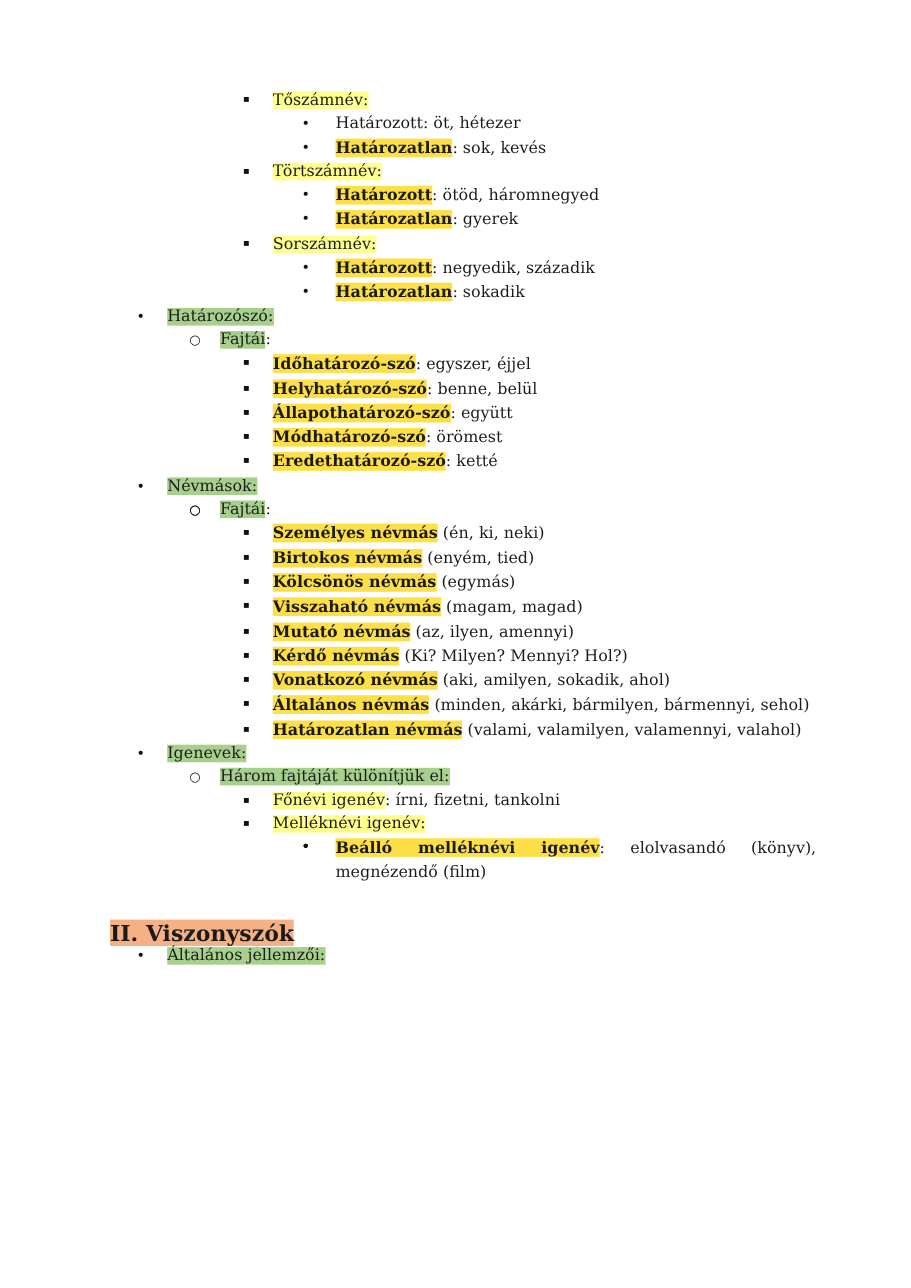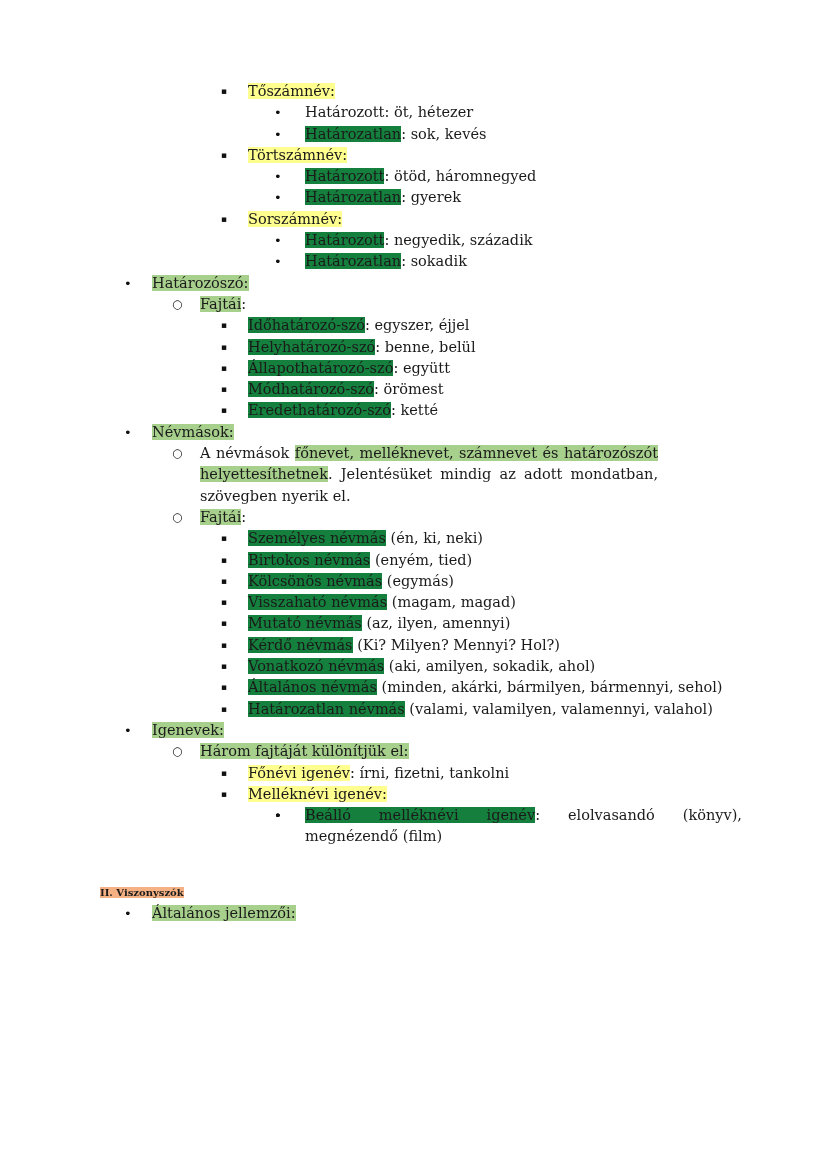--- a/index.html
+++ b/index.html
@@ -47,30 +47,30 @@
   .b-circle{font-size:12px;line-height:21.3px;}
   .b-square{font-size:9px;line-height:20px;}
 
   
   .just .txt{text-align:justify;text-justify:inter-word;}
   .w-para .txt{width:458px;}
   .w-part .txt{width:437px;}
 
   
   .hl-y{background:#ffff8f;}
-  .hl-pg{background:#15803d;}
+  .hl-pg{background:#fde047;font-weight:bold;}
   .hl-mg{background:#a8d08d;}
   .hl-or{background:#f5b184;}
 
   b,.bold{font-weight:normal;}
 
   .sec-head{
     position:relative;
     margin-left:100px;
-    font-size:10px;
+    font-size:20px;
     font-weight:bold;
     line-height:21.3px;
   }
   .sp{display:block;height:21px;}
   .sp-sm{display:block;height:10px;}
 </style>
 </head>
 <body>
 
 <div class="page">
@@ -147,21 +147,20 @@
     <span class="bullet b-square">▪</span>
     <span class="txt"><span class="hl-pg">Eredethatározó-szó</span><span>: ketté</span></span>
   </div>
 
   <div class="row lvl1">
     <span class="bullet b-disc">•</span>
     <span class="txt"><span class="hl-mg bold">Névmások:</span></span>
   </div>
   <div class="row lvl2 just w-para">
     <span class="bullet b-circle">○</span>
-    <span class="txt"><span>A névmások </span><span class="hl-mg">főnevet, melléknevet, számnevet és határozószót helyettesíthetnek</span><span>. Jelentésüket mindig az adott mondatban, szövegben nyerik el.</span></span>
   </div>
   <div class="row lvl2">
     <span class="bullet b-circle">○</span>
     <span class="txt"><span class="hl-mg">Fajtái</span><span>:</span></span>
   </div>
 
   <div class="row lvl3">
     <span class="bullet b-square">▪</span>
     <span class="txt"><span class="hl-pg">Személyes névmás</span><span> (én, ki, neki)</span></span>
   </div>

